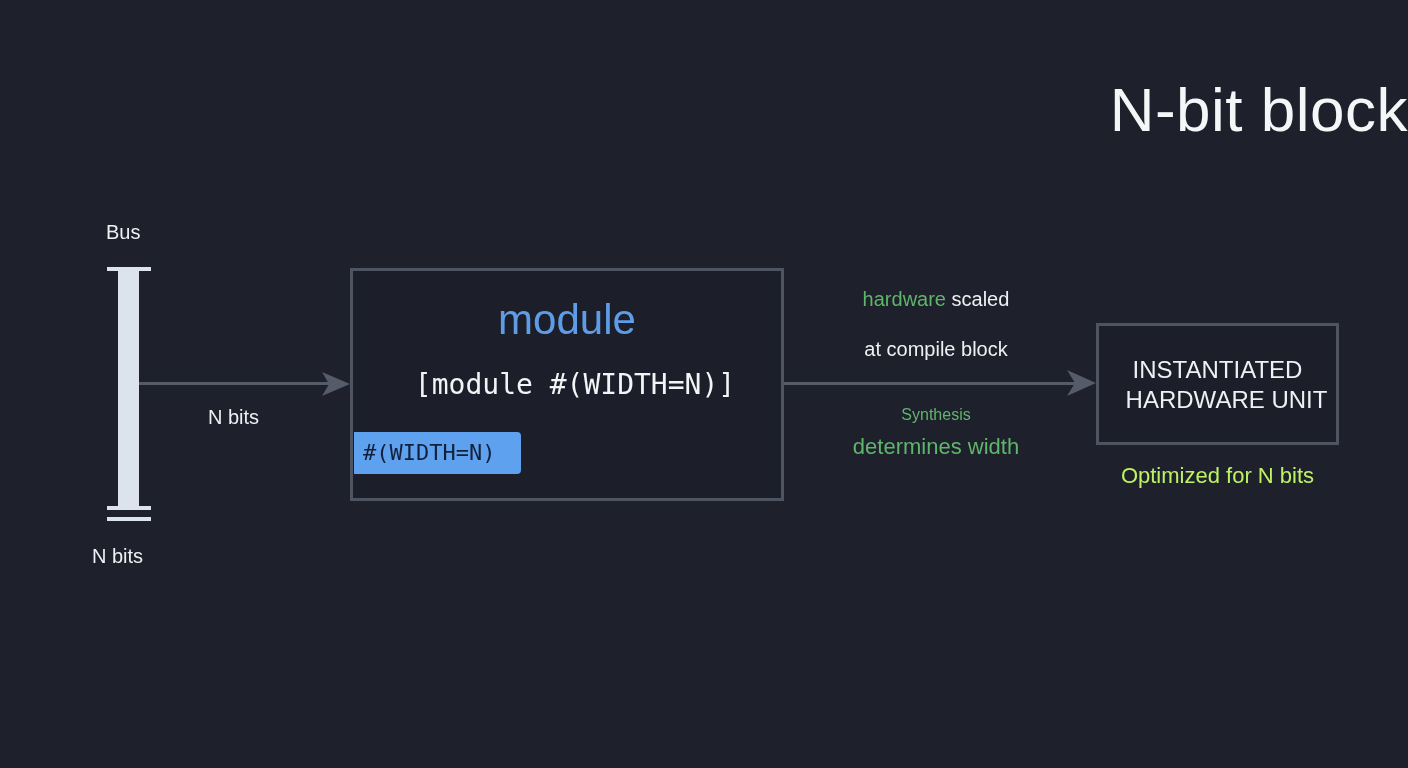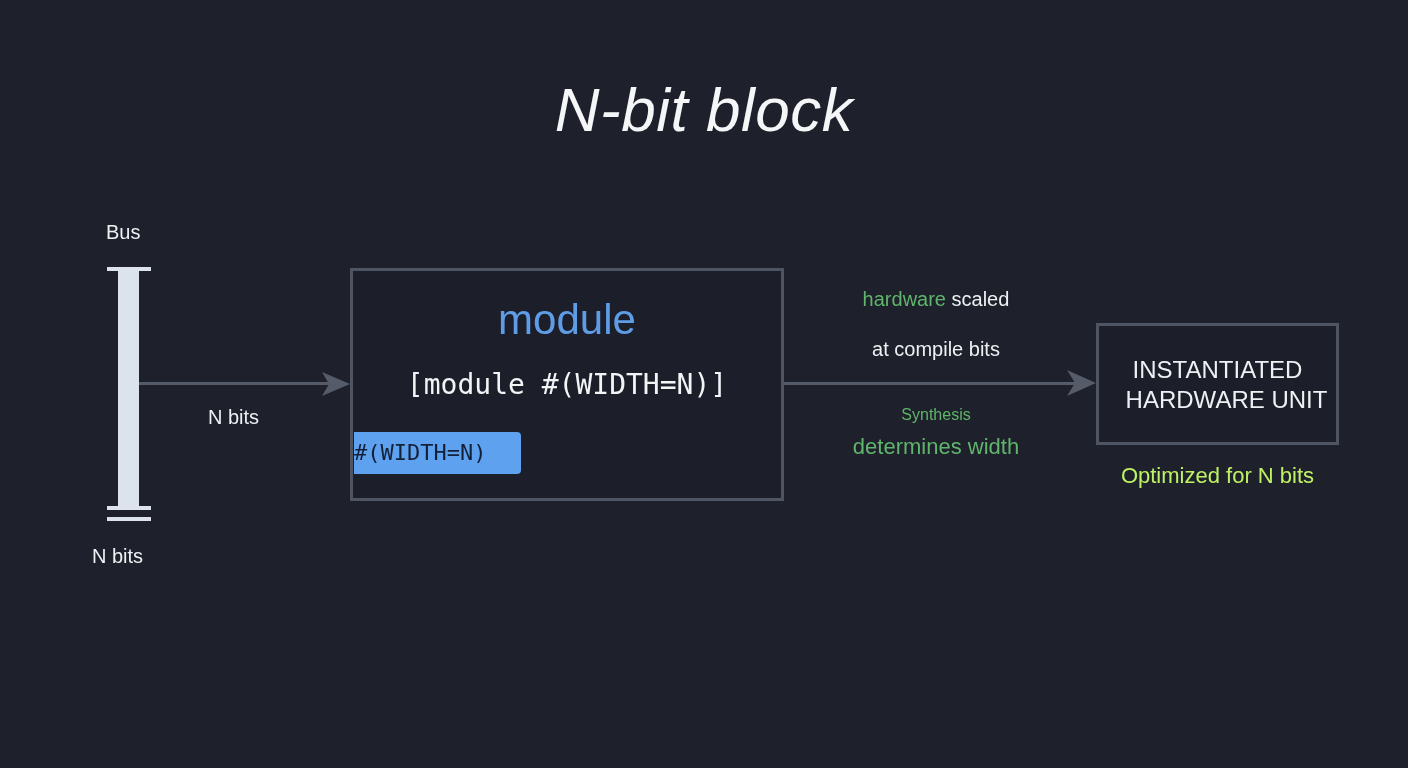--- a/index.html
+++ b/index.html
@@ -1,28 +1,28 @@
 <!DOCTYPE html>
 <html><head>
 <meta charset="utf-8">
 <style>
   html, body { margin:0; padding:0; }
   body { width:1408px; height:768px; background:#1e202b; position:relative; overflow:hidden;
          font-family:"Liberation Sans", sans-serif; color:#f0f2f5; }
   .abs { position:absolute; }
-  .title { left:0; width:1408px; top:74px; text-align:center; font-size:62px; color:#f5f6f8; letter-spacing:0.5px;font-style:italic; }
+  .title { left:0; width:1408px; top:74px; text-align:right; font-size:62px; color:#f5f6f8; letter-spacing:0.5px; }
   .lbl { font-size:20px; color:#eef0f3; white-space:nowrap; }
   .bus-bar { left:118px; top:269px; width:21px; height:240px; background:#dde3ec; }
   .bus-cap { left:107px; width:44px; height:4px; background:#dde3ec; }
   .line { height:3px; background:#555b68; }
   .box { border:3px solid #4e5461; background:#1c1e29; box-sizing:border-box; }
   .module-kw { font-size:42px; color:#5e9de6; }
   .code { font-family:"DejaVu Sans Mono", monospace; font-size:28px; color:#f2f4f6; white-space:nowrap; }
   .tag { left:354px; top:432px; width:167px; height:42px; background:#5ea1ef; border-radius:0 4px 4px 0;
-         font-family:"DejaVu Sans Mono", monospace; font-size:22px; color:#13203a; line-height:42px; box-sizing:border-box; }
+         font-family:"DejaVu Sans Mono", monospace; font-size:22px; color:#13203a; line-height:42px; padding-left:9px; box-sizing:border-box; }
   .green { color:#5fb56b; }
   .purple { color:#bef264; }
   .center { text-align:center; }
 </style>
 </head>
 <body>
 
 <div class="abs title">N-bit block</div>
 
 <div class="abs lbl" style="left:106px;top:221px;">Bus</div>
@@ -33,31 +33,31 @@
 <div class="abs lbl" style="left:92px;top:545px;">N bits</div>
 
 <div class="abs line" style="left:139px;top:382px;width:192px;"></div>
 <svg class="abs" style="left:322px;top:372px;" width="30" height="24">
   <polygon points="0,0 28,12 0,24 7,12" fill="#555b68"></polygon>
 </svg>
 <div class="abs lbl" style="left:208px;top:406px;">N bits</div>
 
 <div class="abs box" style="left:350px;top:268px;width:434px;height:233px;"></div>
 <div class="abs module-kw center" style="left:350px;width:434px;top:296px;">module</div>
-<div class="abs code center" style="left:350px;width:434px;top:368px;">[module #(WIDTH=N)]</div>
+<div class="abs code center" style="left:350px;width:434px;top:368px;padding-left:8px;">[module #(WIDTH=N)]</div>
 <div class="abs tag">#(WIDTH=N)</div>
 
 <div class="abs line" style="left:784px;top:382px;width:296px;"></div>
 <svg class="abs" style="left:1067px;top:370px;" width="30" height="26">
   <polygon points="0,0 29,13 0,26 8,13" fill="#555b68"></polygon>
 </svg>
 
 <div class="abs lbl center" style="left:800px;width:272px;top:288px;">
   <span class="green">hardware</span><span> scaled</span>
 </div>
-<div class="abs lbl center" style="left:800px;width:272px;top:338px;">at compile bits</div>
+<div class="abs lbl center" style="left:800px;width:272px;top:338px;">at compile block</div>
 <div class="abs lbl green center" style="left:800px;width:272px;top:406px;font-size:16px;">Synthesis</div>
 <div class="abs lbl green center" style="left:800px;width:272px;top:434px;font-size:22px;">determines width</div>
 
 <div class="abs box" style="left:1096px;top:323px;width:243px;height:122px;"></div>
 <div class="abs lbl center" style="left:1096px;width:243px;top:356px;font-size:24px;">INSTANTIATED</div>
 <div class="abs lbl center" style="left:1096px;width:261px;top:386px;font-size:24px;">HARDWARE UNIT</div>
 <div class="abs lbl purple center" style="left:1096px;width:243px;top:463px;font-size:22px;">Optimized for N bits</div>
 
 </body></html>

